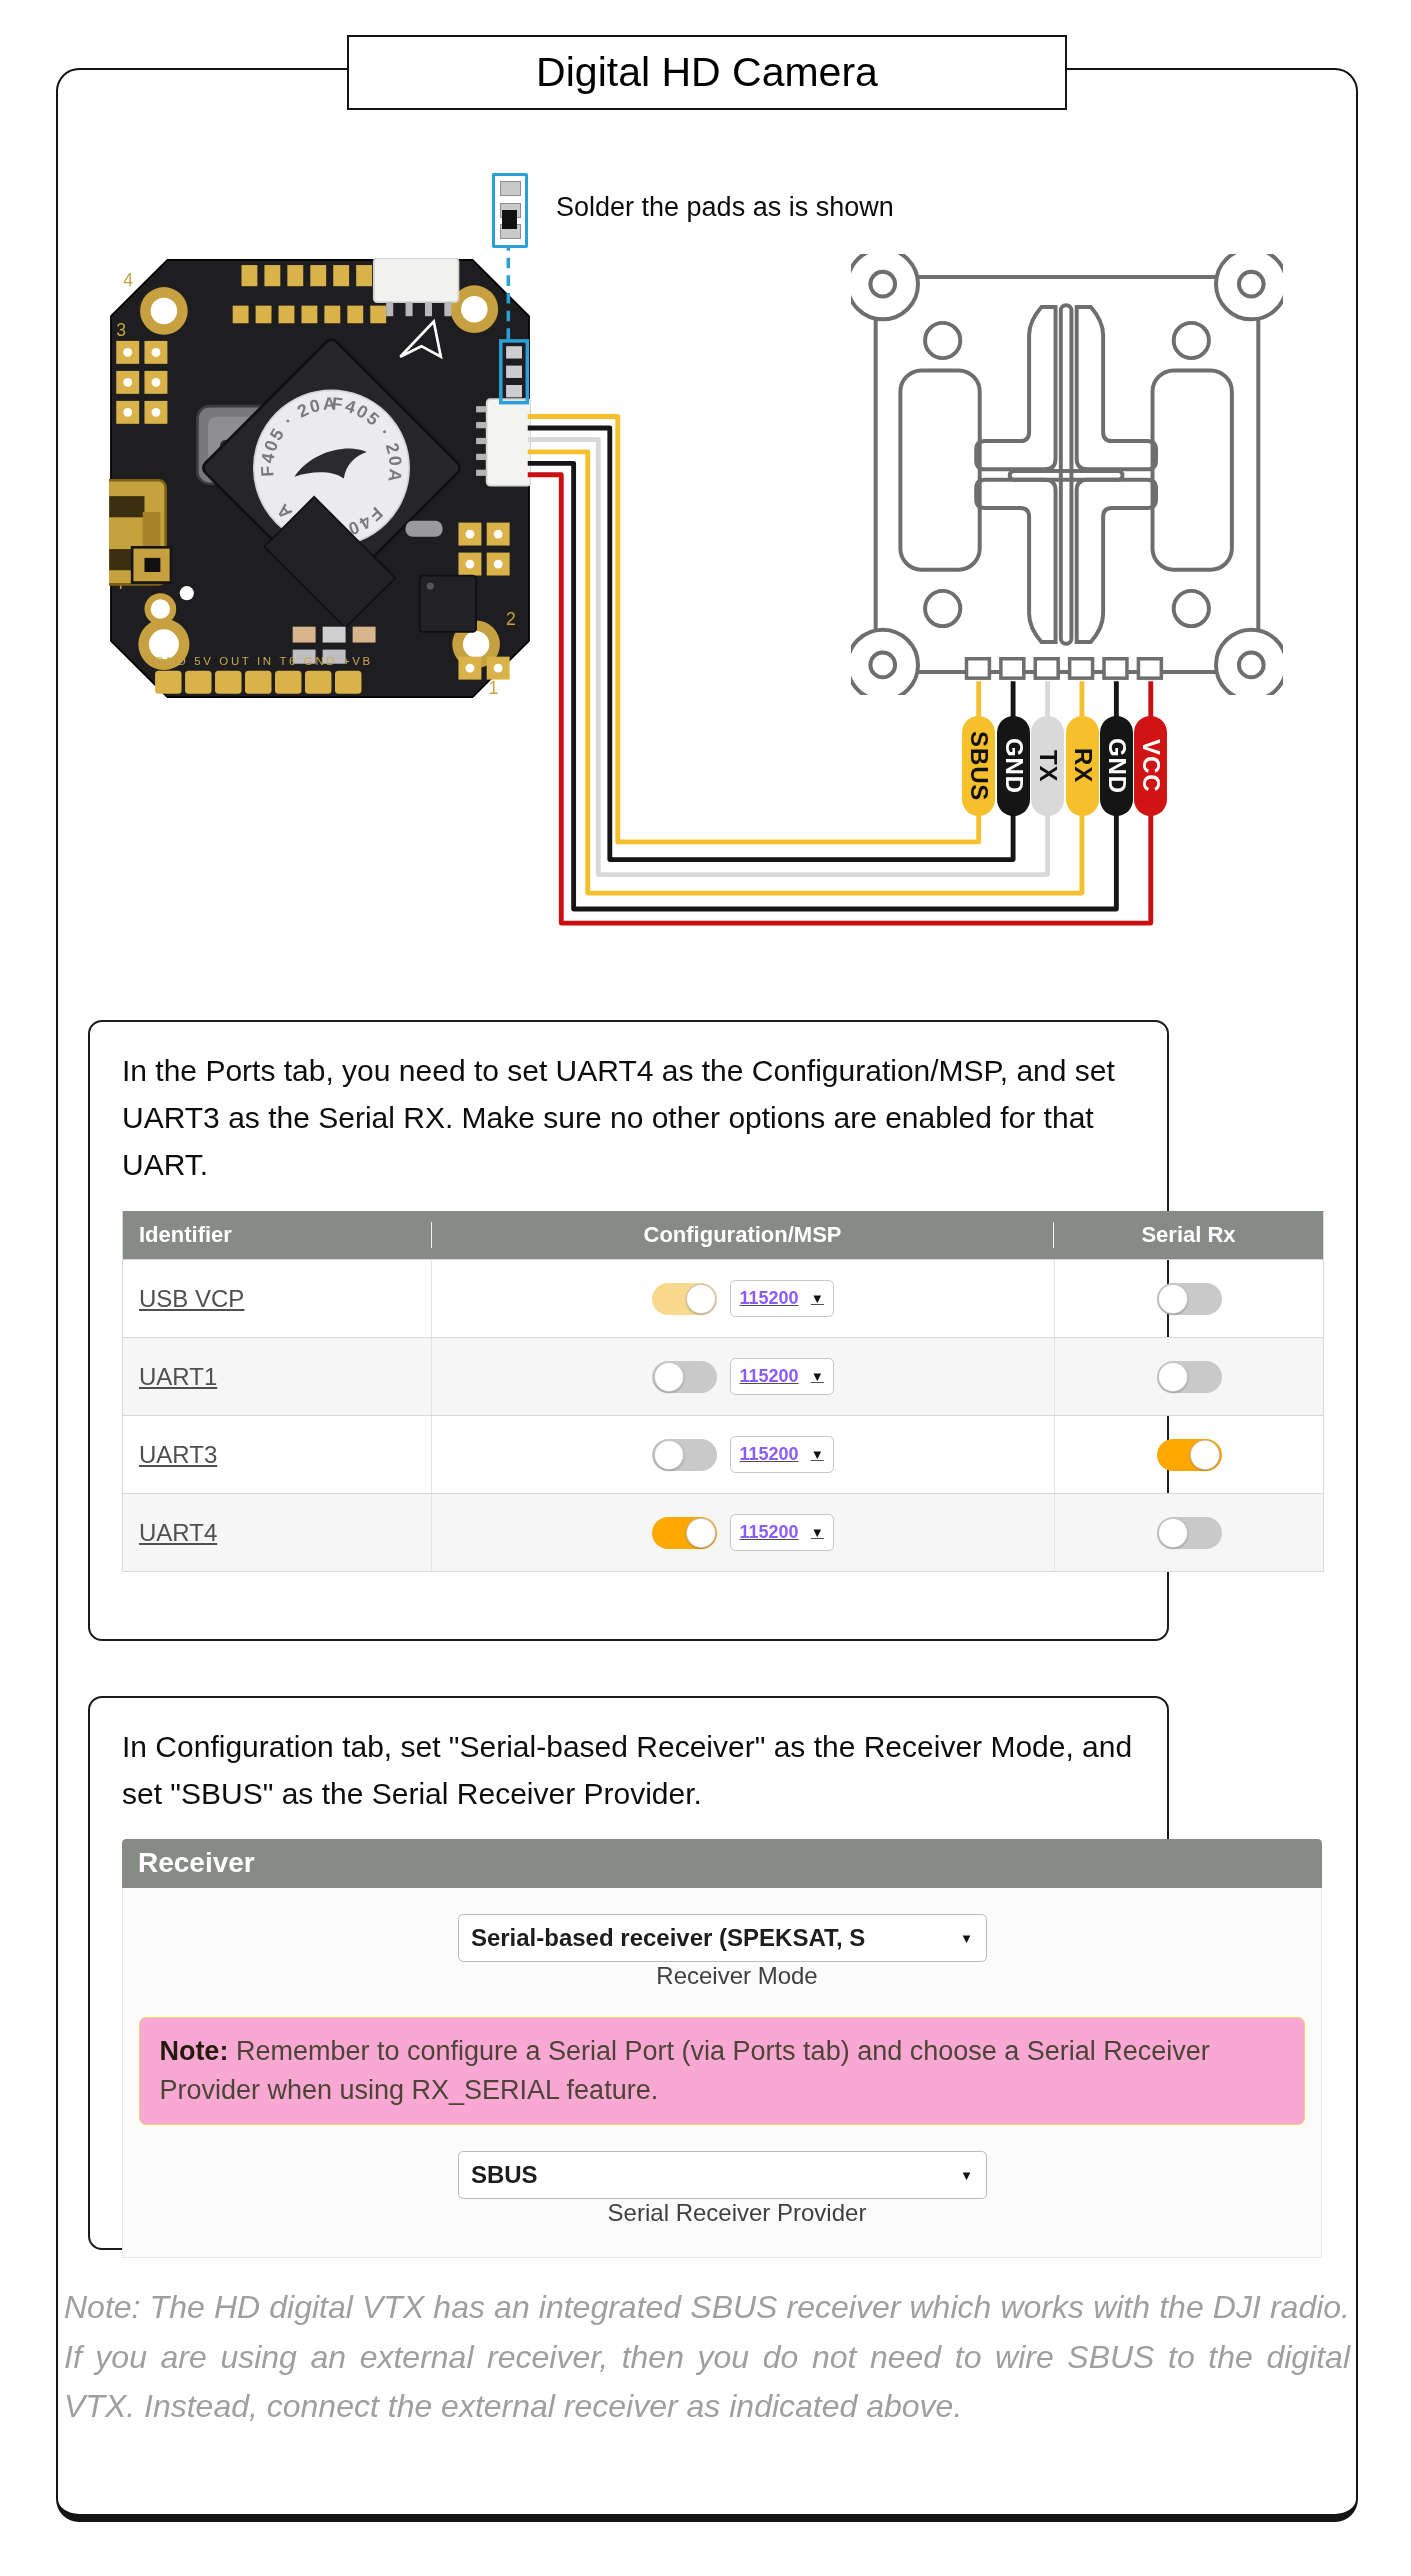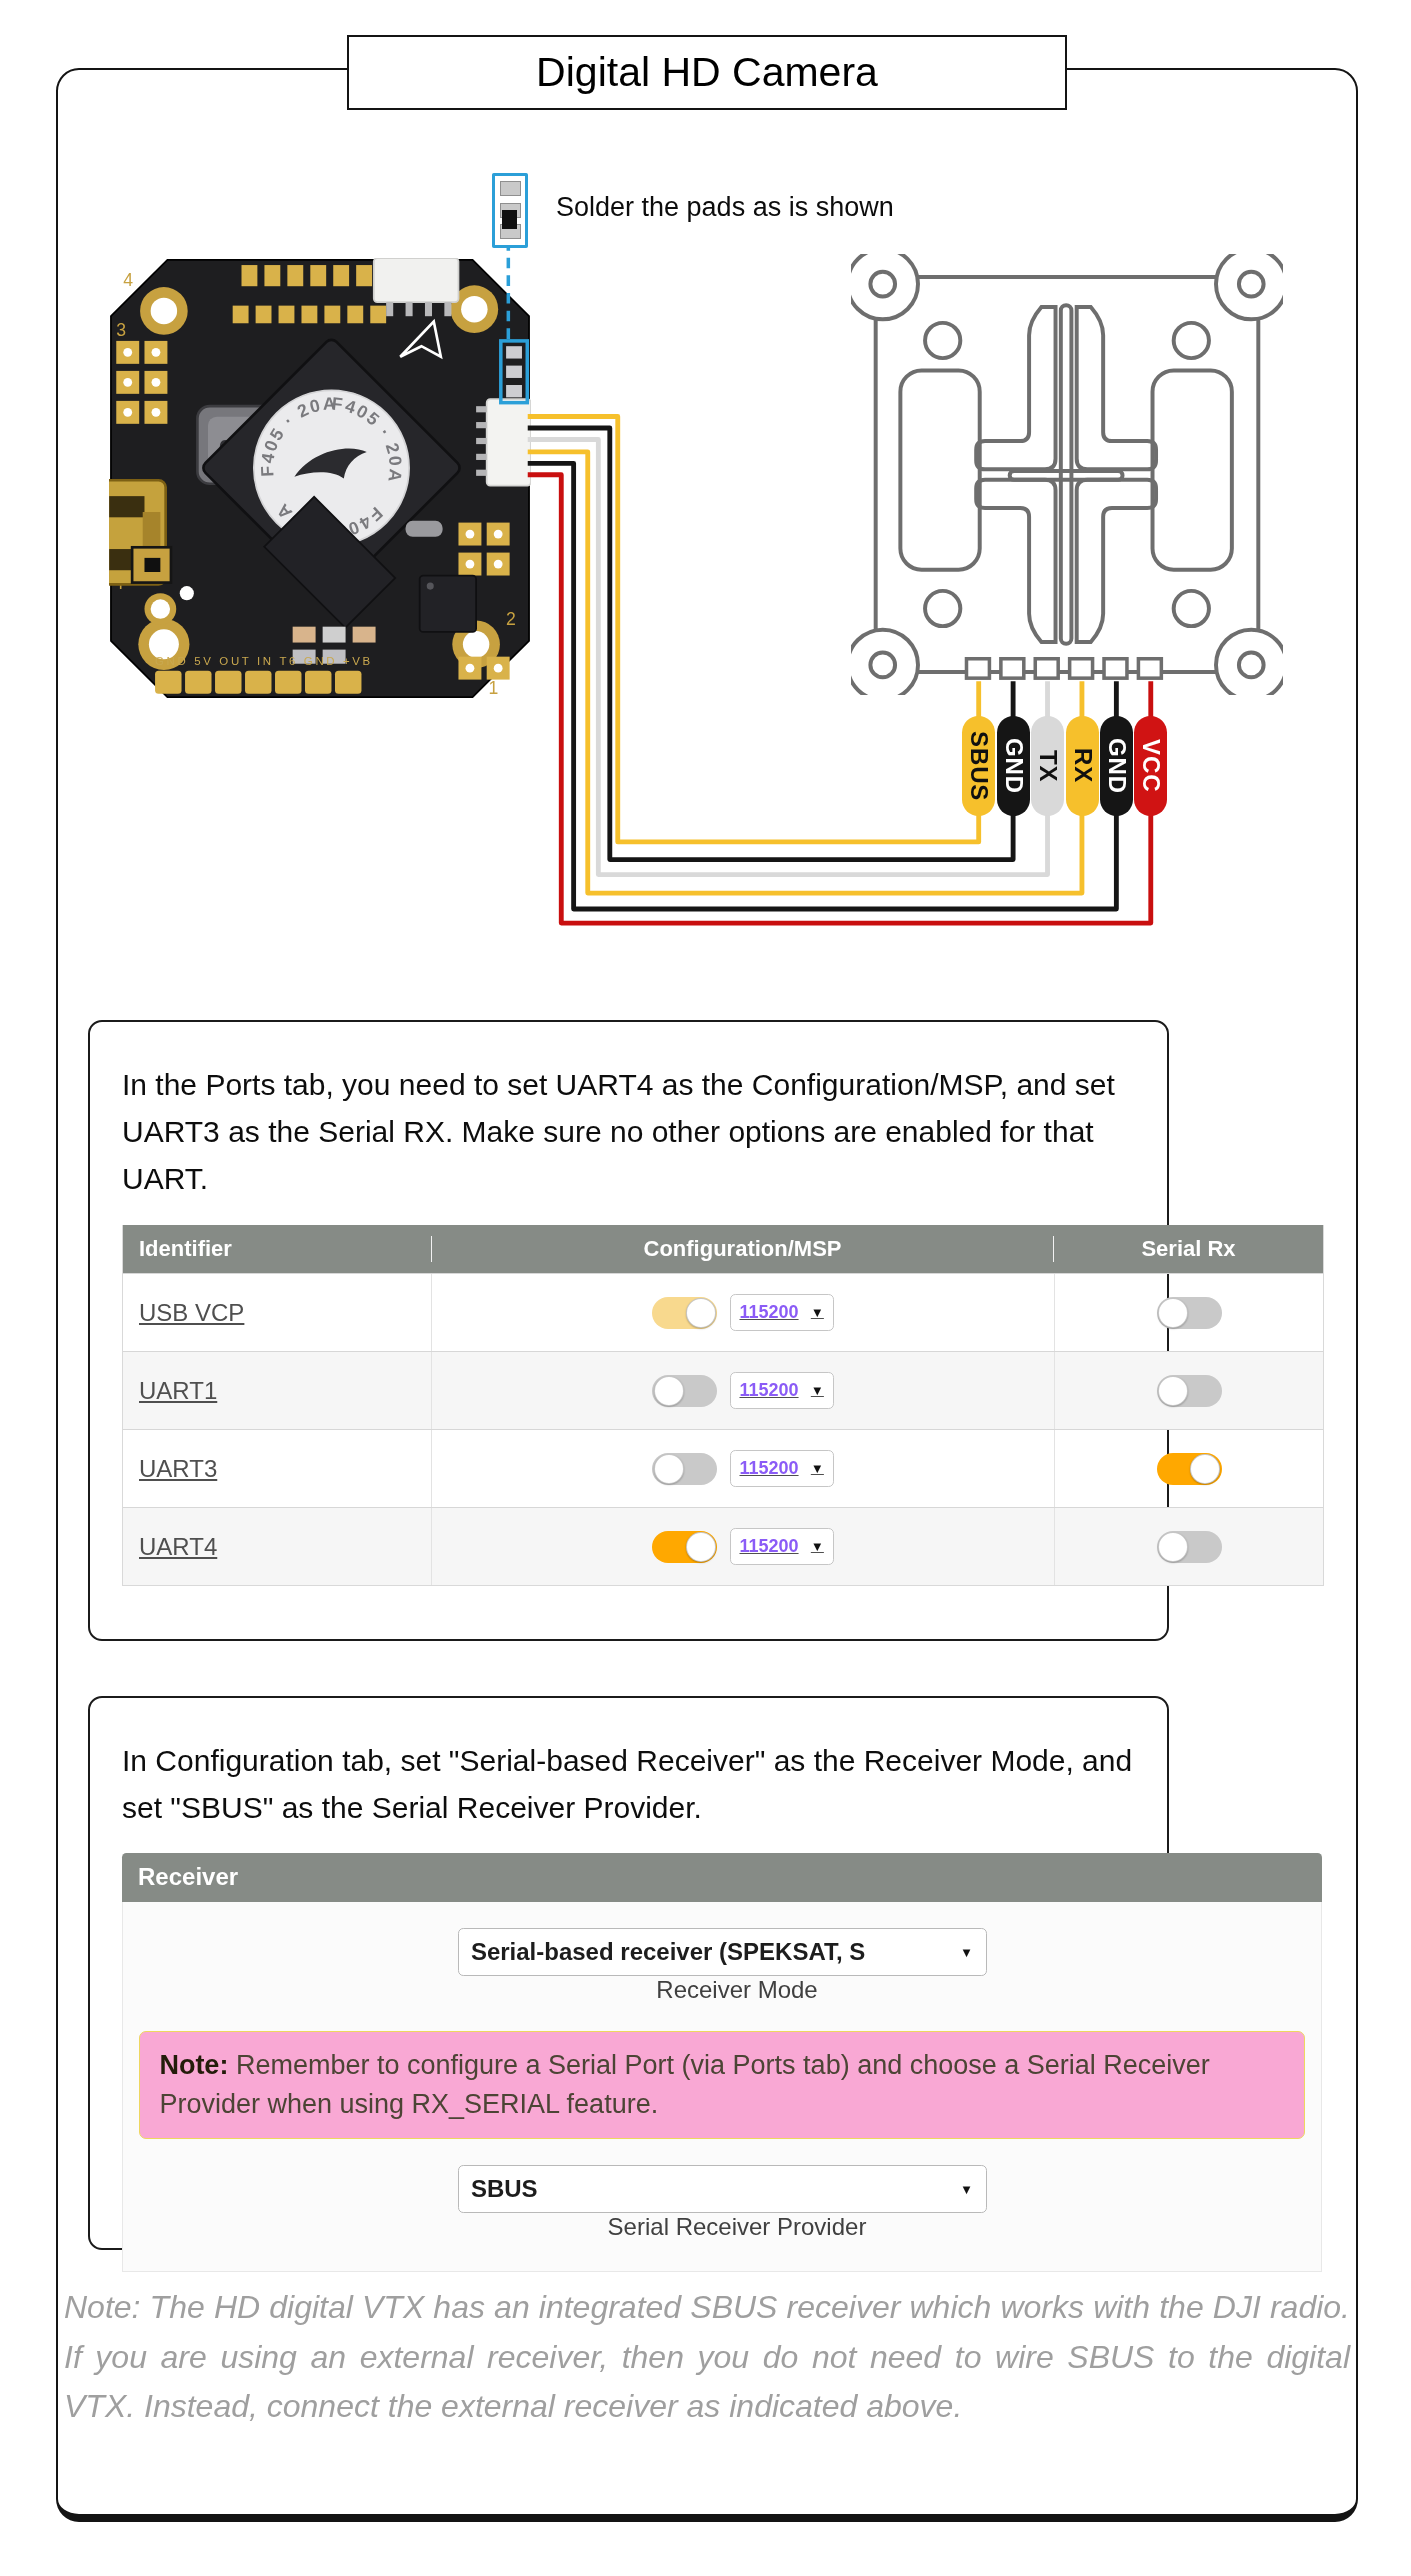--- a/index.html
+++ b/index.html
@@ -22,21 +22,21 @@
   .solder-icon .blob{position:absolute;left:7px;top:34px;width:15px;height:19.4px;background:#111;}
   .solder-text{position:absolute;left:556px;top:192px;font-size:27px;color:#0c0c0c;}
 
   
   .pill{position:absolute;top:716px;width:33px;height:100px;border-radius:17px;
         display:flex;align-items:center;justify-content:center;
         writing-mode:vertical-rl;font-size:24px;font-weight:bold;letter-spacing:0.9px;}
 
   
   .panel{position:absolute;left:88px;width:1081px;border:2.6px solid #1b1b1b;border-radius:14px;
-         background:#fff;box-sizing:border-box;padding:40px 32px;}
+         background:#fff;box-sizing:border-box;padding:26px 32px;}
   .panel .instruction{font-size:30px;line-height:1.56;color:#0d0d0d;}
 
   
   .bf-table{margin-top:23px;width:1200px;border:0.9px solid #d9d9d9;border-top:none;}
   .bf-head{display:flex;background:#868b86;height:48px;align-items:center;color:#fff;font-size:22px;font-weight:bold;}
   .bf-head .c1{width:309px;padding-left:16px;box-sizing:border-box;border-right:1.8px solid #f2f2f2;}
   .bf-head .c2{width:622px;text-align:center;border-right:1.8px solid #f2f2f2;box-sizing:border-box;}
   .bf-head .c3{flex:1;text-align:center;}
   .bf-row{display:flex;height:77px;align-items:center;border-top:0.9px solid #d7d7d7;font-size:24px;color:#4f4f4f;text-decoration:underline;}
   .bf-row:nth-child(even){background:#f6f6f6;}
@@ -54,21 +54,21 @@
 
   .baud-select{display:inline-flex;width:104px;height:37px;border:1.8px solid #c6c6c6;border-radius:5.3px;
                background:#fff;align-items:center;justify-content:space-between;
                padding:0 8.8px;box-sizing:border-box;}
   .baud-select .val{font-size:18px;font-weight:bold;color:#8b5cf6;}
   .caret{font-size:13.2px;color:#111;}
 
   
   .rx-panel{margin-top:21px;width:1200px;}
   .rx-head{height:49px;background:#868b86;border-radius:4.4px 4.4px 0 0;display:flex;align-items:center;
-           color:#fff;font-size:24px;font-weight:bold;padding-left:16px;box-sizing:border-box;}
+           color:#fff;font-size:28px;font-weight:bold;padding-left:16px;box-sizing:border-box;}
   .rx-body{background:#fbfbfb;border:0.9px solid #e8e8e8;border-top:none;padding:26.5px 16px 30px;box-sizing:border-box;}
   .rx-row{display:flex;align-items:center;flex-direction:column;}
   .bf-select{display:flex;width:529px;height:48px;background:#fff;border:1.8px solid #b9b9b9;border-radius:5.3px;
              align-items:center;justify-content:space-between;padding:0 12.4px;box-sizing:border-box;}
   .bf-select .val{font-size:24px;font-weight:bold;color:#1d1d1d;white-space:nowrap;overflow:hidden;}
   .rx-label{margin-left:30px;font-size:24px;color:#404040;}
   .rx-note{margin:26.5px 0;background:#f9a8d4;border:1.8px solid #eed75f;border-radius:7px;
            padding:14px 19.4px;font-size:27px;line-height:1.45;color:#4c4435;}
   .rx-note b{color:#241c0a;}
 

